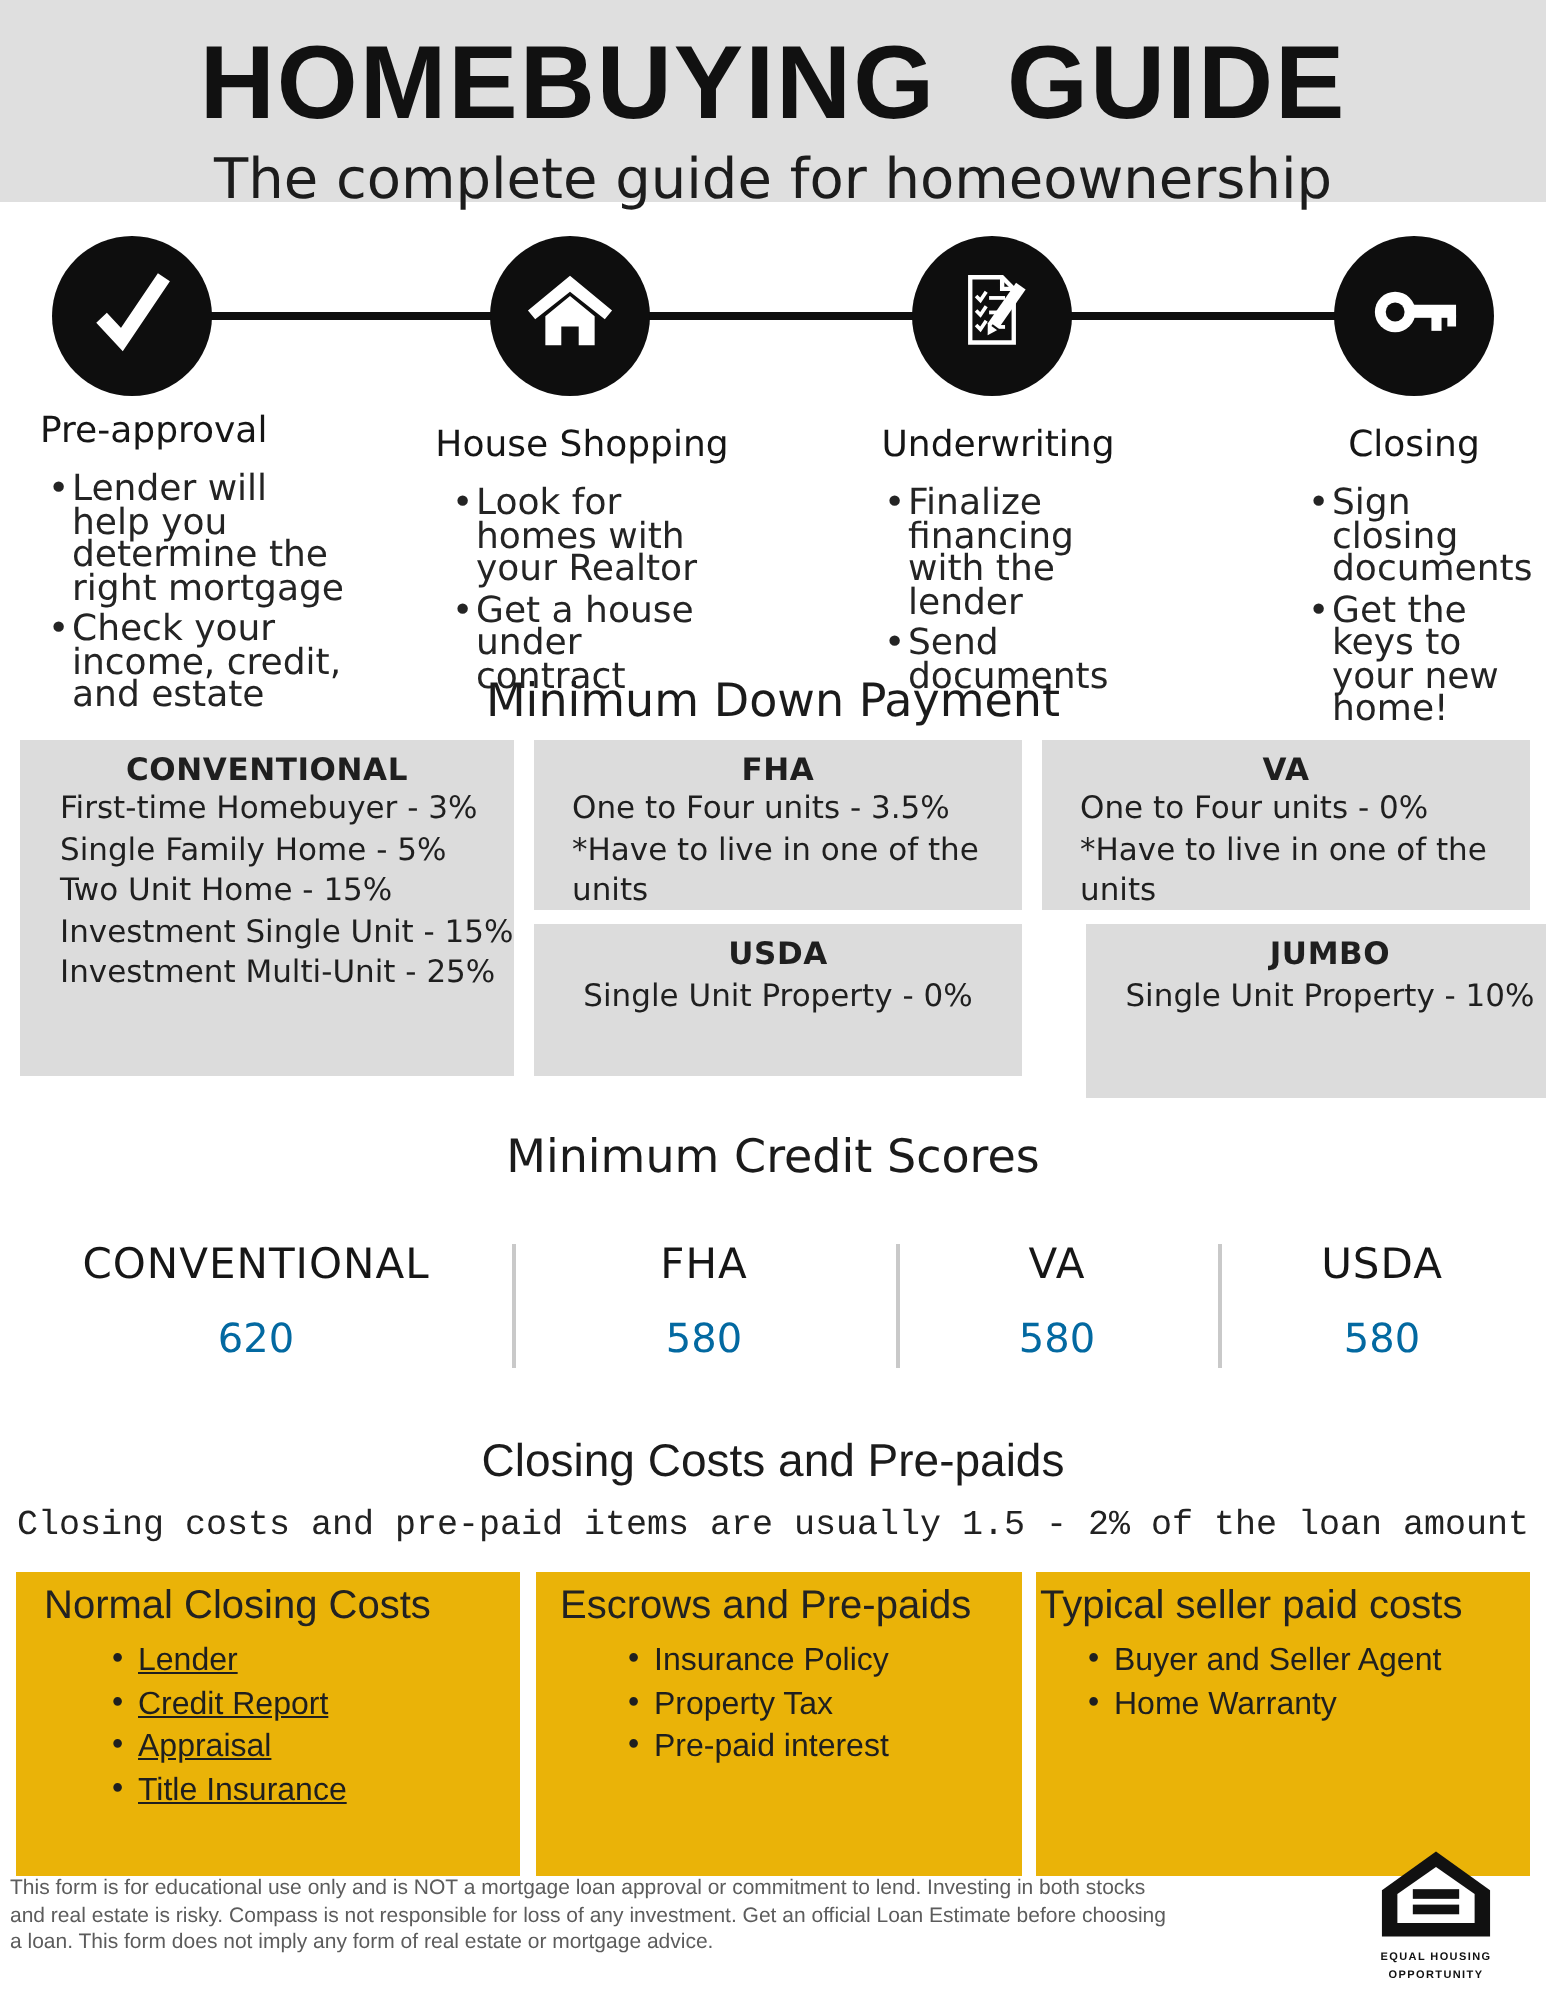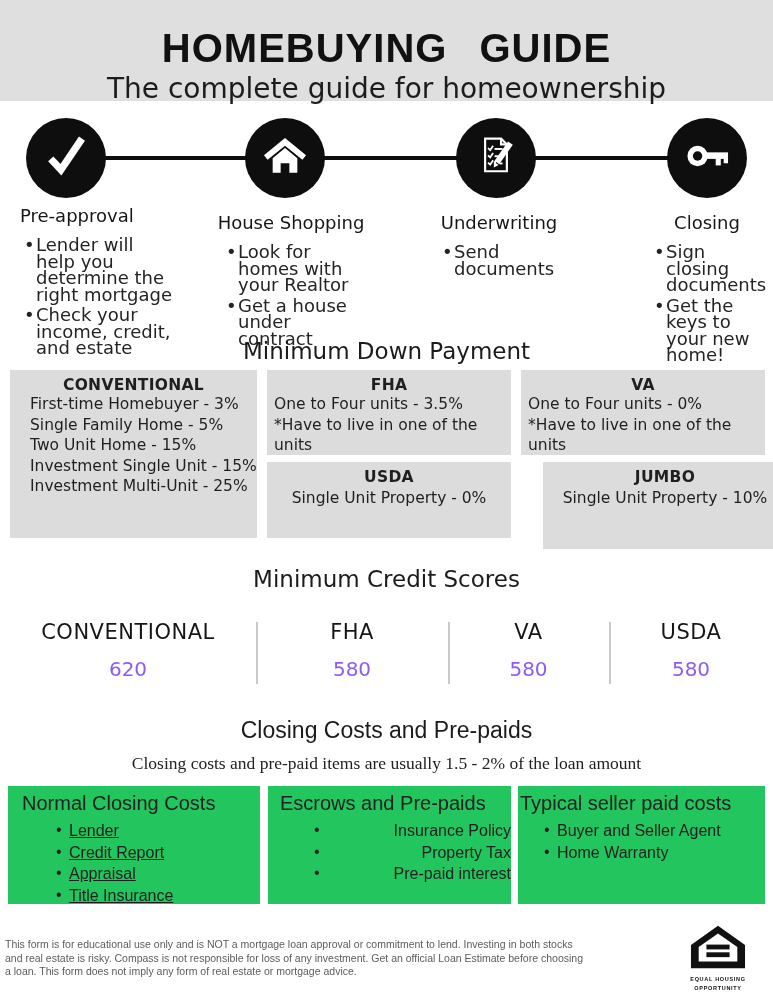--- a/index.html
+++ b/index.html
@@ -2,21 +2,21 @@
 <html><head>
 <meta charset="utf-8">
 <style>
   html,body { margin:0; padding:0; background:#fff; }
   .page { position:relative; width:773px; height:1000px; background:#ffffff;
           font-family:"DejaVu Sans",sans-serif; color:#1a1a1a; overflow:hidden; }
 
   
   .header { position:absolute; top:0; left:0; width:773px; height:101px;
             background:#dfdfdf; text-align:center; }
-  .title { padding-top:26px; font-size:40px; font-weight:bold; color:#111;
+  .title { padding-top:12px; font-size:52px; font-weight:bold; color:#111;
            letter-spacing:1px; word-spacing:20px;
            font-family:"Liberation Sans",sans-serif; }
   .subtitle { font-size:28px; margin-top:1px; color:#1c1c1c; }
 
   
   .timeline-line { position:absolute; top:156px; left:66px; width:641px; height:4px; background:#0e0e0e; }
   .circle { position:absolute; top:118px; width:80px; height:80px; border-radius:50%;
             background:#0e0e0e; display:flex; align-items:center; justify-content:center; }
   .c1{left:26px} .c2{left:245px} .c3{left:456px} .c4{left:667px}
   .step-col { position:absolute; }
@@ -31,61 +31,61 @@
                   font-size:18px; line-height:16.5px; color:#242424; }
   .step-list li::before { content:"•"; position:absolute; left:0; top:0; }
 
   
   .section-heading { position:absolute; left:0; width:773px; text-align:center;
                      font-size:23px; color:#1b1b1b; }
   .h-downpayment { top:338px; }
   .h-credit { top:566px; }
   .h-closing { top:717px; font-size:23px; font-family:"Liberation Sans",sans-serif; }
   .closing-sub { position:absolute; top:753px; left:0; width:773px; text-align:center;
-                 font-size:17.5px; color:#222; font-family:Liberation Serif, serif; }
+                 font-size:17.5px; color:#222; font-family:Liberation Mono, monospace; }
 
   
   .dp-box { position:absolute; background:#dcdcdc; font-size:15.5px; color:#1f1f1f; }
   .dp-conv  { left:10px;  top:370px; width:247px; height:168px; }
   .dp-fha   { left:267px; top:370px; width:244px; height:85px; }
   .dp-va    { left:521px; top:370px; width:244px; height:85px; }
   .dp-usda  { left:267px; top:462px; width:244px; height:76px; }
   .dp-jumbo { left:543px; top:462px; width:244px; height:87px; }
   .dp-title { text-align:center; font-weight:600; padding-top:6px; letter-spacing:0.3px; }
   .dp-line { line-height:20.5px; }
   .dp-conv .dp-line { padding-left:20px; }
-  .dp-fha .dp-line, .dp-va .dp-line { padding-left:7px; }
+  .dp-fha .dp-line, .dp-va .dp-line { padding-left:19px; }
   .dp-usda .dp-line, .dp-jumbo .dp-line { text-align:center; padding-top:2px; }
 
   
   .credit-cell { position:absolute; text-align:center; }
   .cc1{left:0;     width:256px; top:620px;}
   .cc2{left:256px; width:192px; top:620px;}
   .cc3{left:448px; width:161px; top:620px;}
   .cc4{left:609px; width:164px; top:620px;}
   .credit-label { font-size:21px; letter-spacing:0.5px; color:#161616; }
-  .credit-value { font-size:20px; margin-top:13px; color:#8b5cf6; }
+  .credit-value { font-size:20px; margin-top:13px; color:#0369a1; }
   .credit-div { position:absolute; top:622px; width:2px; height:62px; background:#c9c9c9; }
   .d1{left:256px} .d2{left:448px} .d3{left:609px}
 
   
-  .cost-box { position:absolute; top:786px; height:118px; background:#22c55e;
+  .cost-box { position:absolute; top:786px; height:152px; background:#eab308;
               font-family:"Liberation Sans",sans-serif; color:#1f1f1f; }
   .cb1{left:8px;   width:252px;}
   .cb2{left:268px; width:243px;}
   .cb3{left:518px; width:247px;}
   .cost-title { font-size:20px; padding:6px 0 0 14px; color:#222; }
   .cb2 .cost-title { padding-left:12px; }
   .cb3 .cost-title { padding-left:2px; }
   .cost-list { margin:6px 0 0 0; padding:0; list-style:none; }
   .cost-list li { position:relative; padding-left:13px; margin-bottom:1px;
                   font-size:16px; line-height:20.5px; }
   .cost-list li::before { content:"•"; position:absolute; left:0; top:-1px; }
   .cb1 .cost-list { margin-left:48px;text-decoration:underline; }
-  .cb2 .cost-list { margin-left:46px;text-align:right; }
+  .cb2 .cost-list { margin-left:46px; }
   .cb3 .cost-list { margin-left:26px; }
 
   
   .disclaimer { position:absolute; left:5px; top:938px; width:578px;
                 font-size:10.5px; line-height:13.5px; color:#5c5c5c;
                 font-family:"Liberation Sans",sans-serif; }
   .eho { position:absolute; left:688px; top:924px; width:60px; text-align:center; }
   .eho-text { font-size:5.5px; font-weight:bold; letter-spacing:0.7px; color:#111;
               line-height:7px; font-family:"Liberation Sans",sans-serif; margin-top:2px; }
 </style>
@@ -154,20 +154,21 @@
   <div class="step-col col2">
     <div class="step-title">House Shopping</div>
     <ul class="step-list">
       <li>Look for homes with your Realtor</li>
       <li>Get a house under contract</li>
     </ul>
   </div>
   <div class="step-col col3">
     <div class="step-title">Underwriting</div>
     <ul class="step-list">
+      <li>Finalize financing with the lender</li>
       <li>Send documents</li>
     </ul>
   </div>
   <div class="step-col col4">
     <div class="step-title">Closing</div>
     <ul class="step-list">
       <li>Sign closing documents</li>
       <li>Get the keys to your new home!</li>
     </ul>
   </div>

